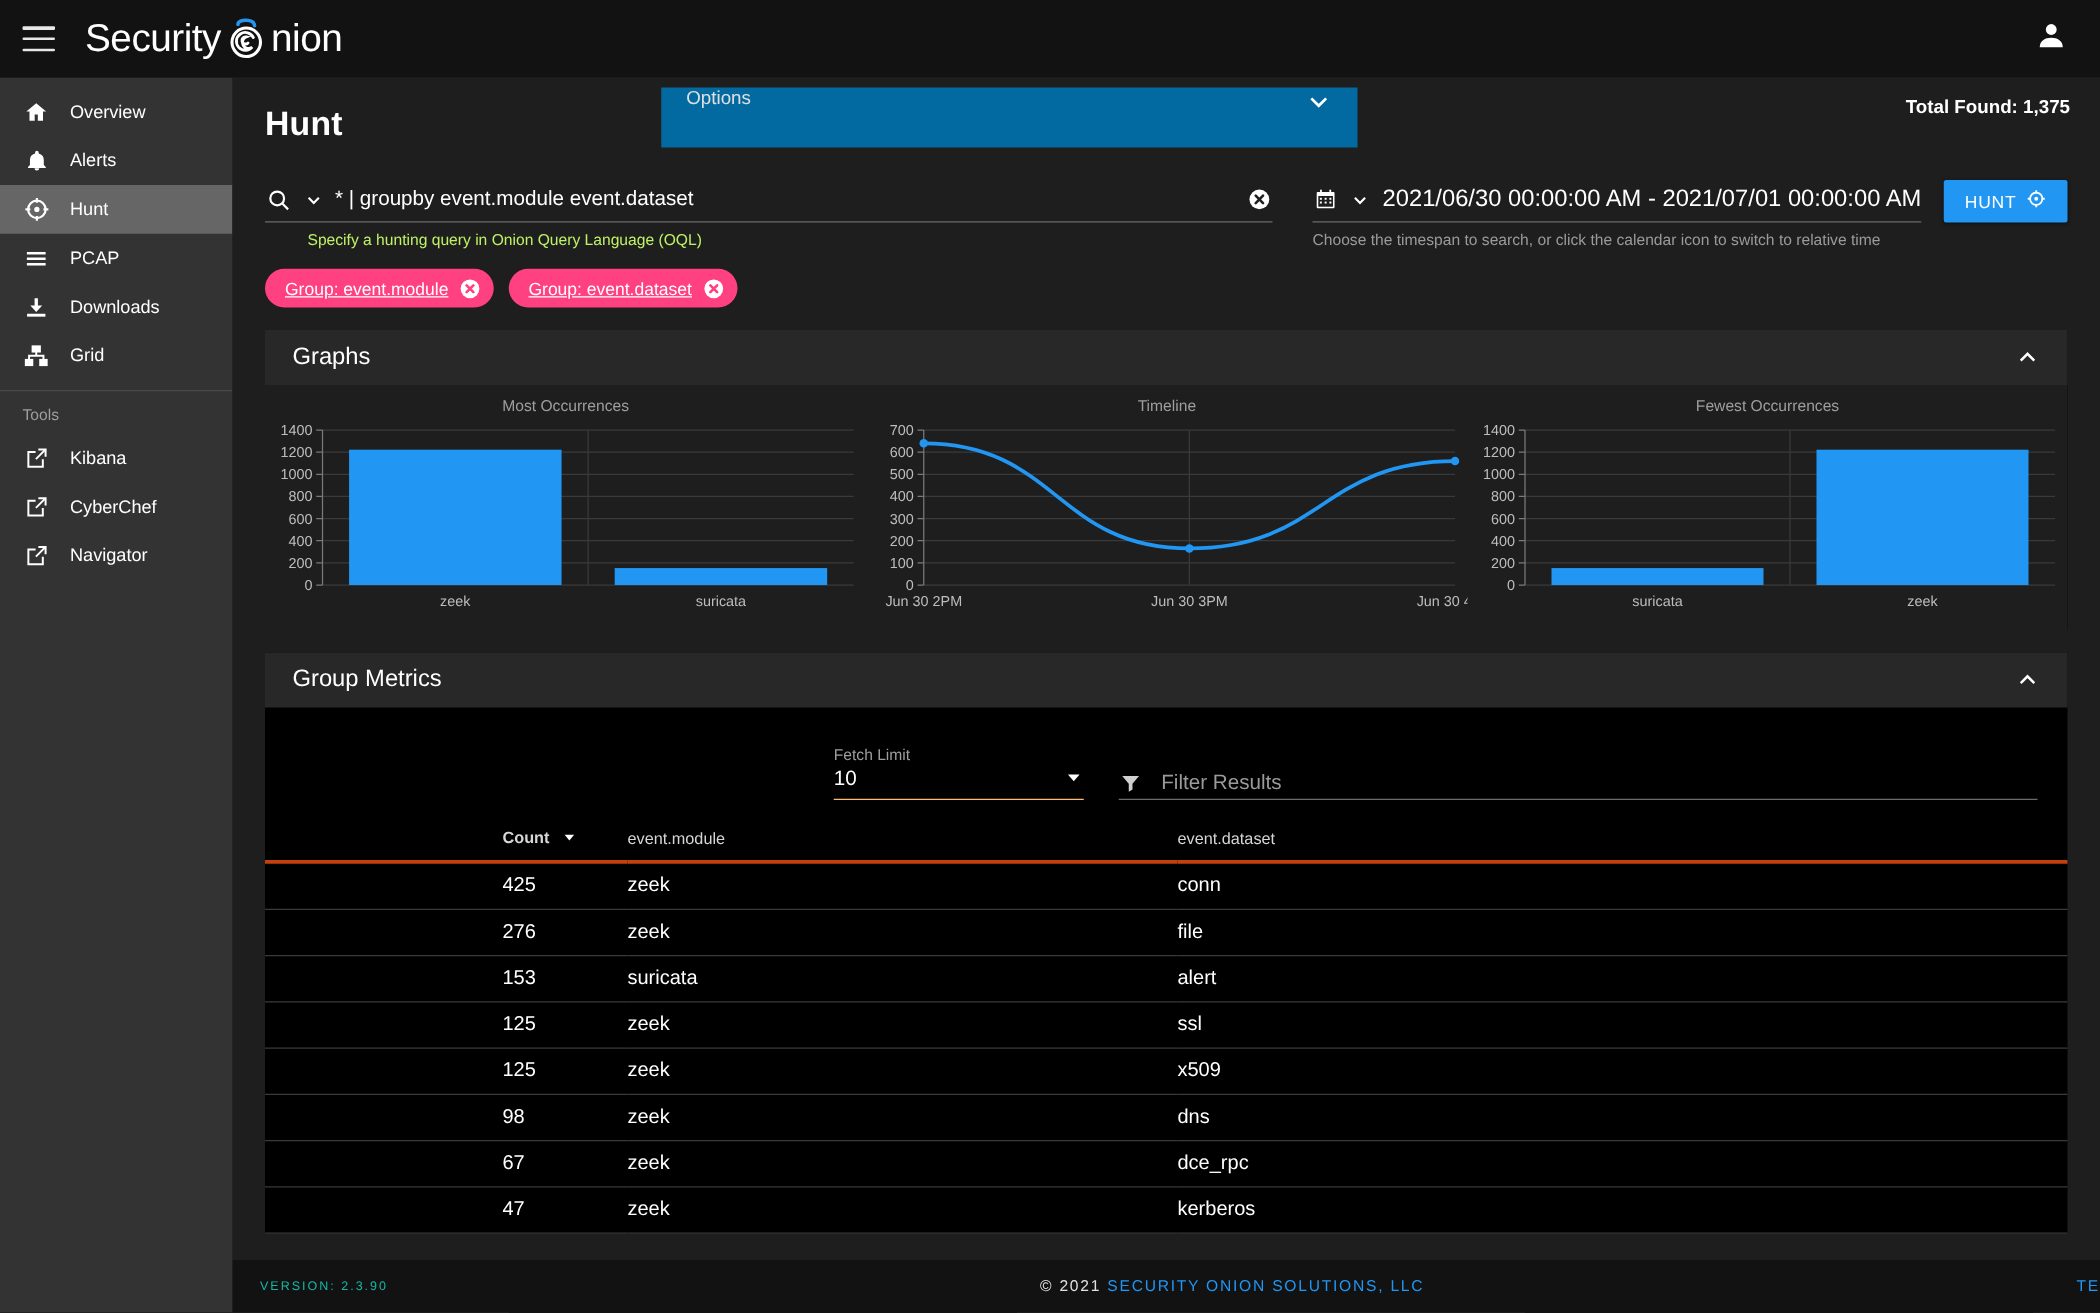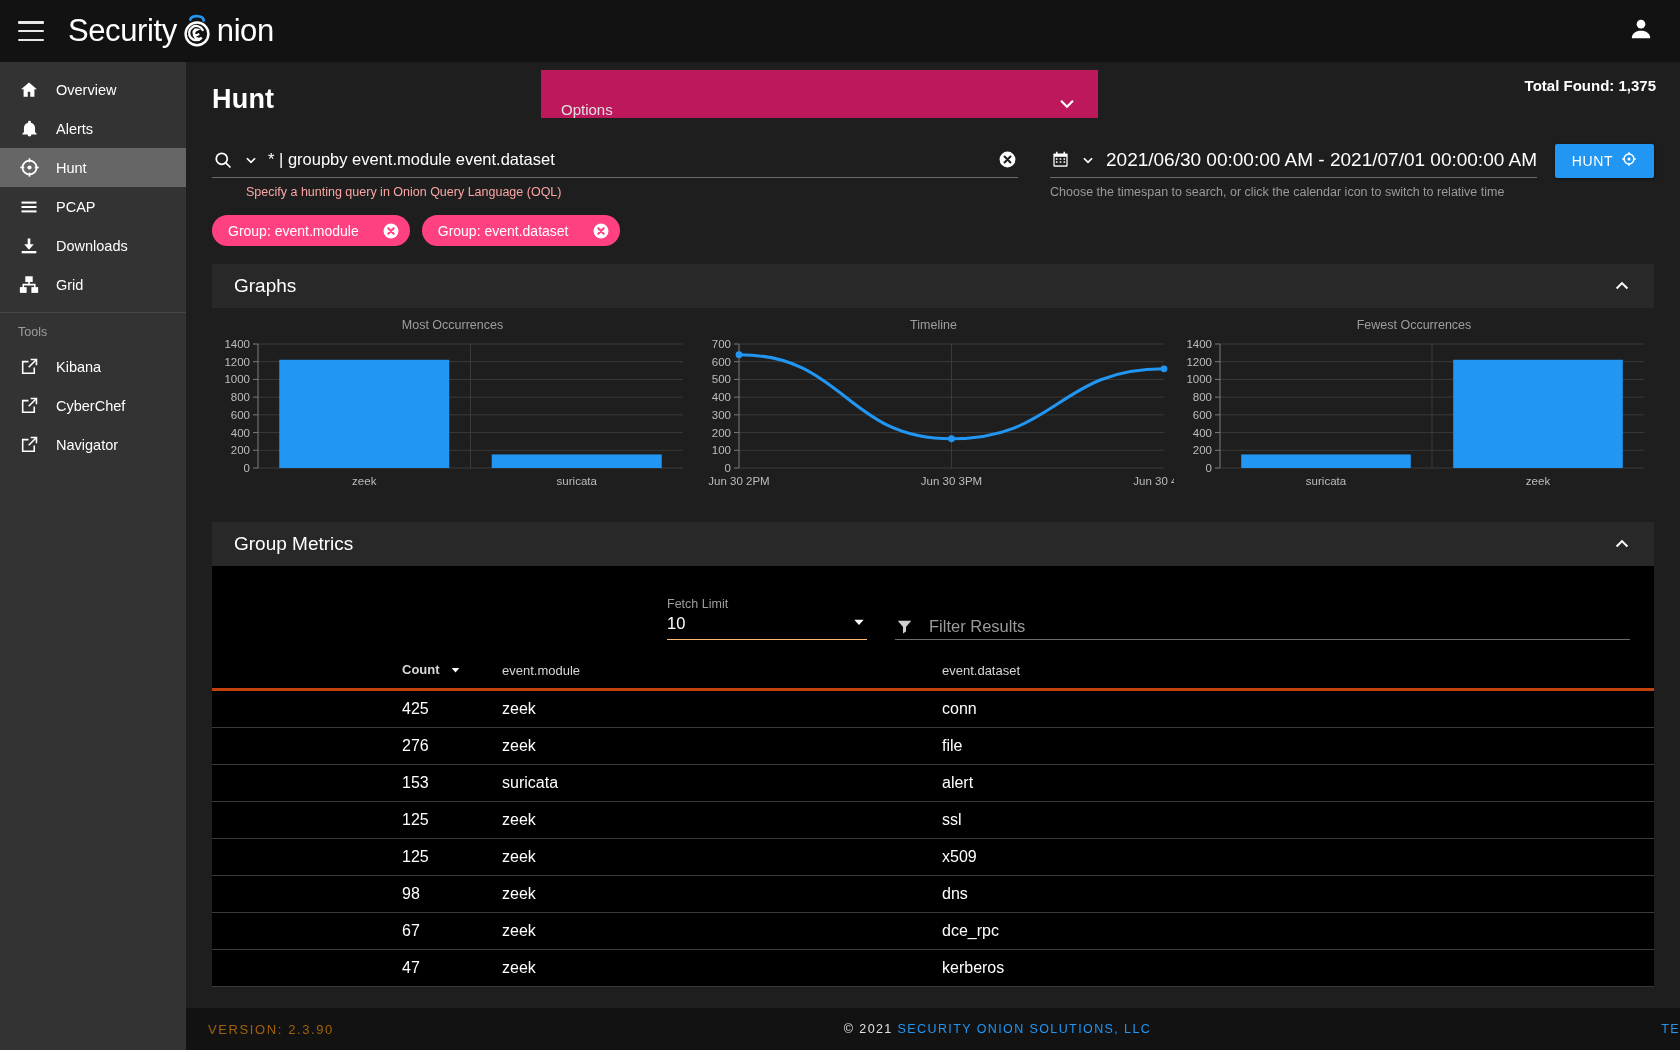--- a/index.html
+++ b/index.html
@@ -44,61 +44,62 @@
   .nav-label { font-size: 14.5px; color: #ffffff; }
   .nav-divider { height: 1px; background: #484848; margin: 8px 0 0 0; }
   .nav-section { font-size: 12.5px; color: #9e9e9e; padding: 12px 0 8px 18px; }
 
   
   .content { flex: 1 1 auto; background: #1e1e1e; position: relative; overflow: hidden; }
 
   .page-head { display: flex; align-items: flex-start; padding: 14px 26px 0 26px; position: relative; height: 74px;}
   .page-title { font-size: 27px; font-weight: bold; color: #fff; letter-spacing: 0.2px; margin-top: 8px;}
   .options-box {
-    position: absolute; left: 355px; top: 8px; width: 557px; height: 48px;
-    background: #be185d; display: flex; align-items: flex-end;
+    position: absolute; left: 343px; top: 8px; width: 557px; height: 48px;
+    background: #0369a1; display: flex; align-items: flex-start;
     padding: 0 20px; cursor: pointer;
   }
   .options-label { font-size: 15px; color: #e0e0e0; flex: 1 1 auto; }
   .total-found {
     position: absolute; right: 24px; top: 15px;
     font-size: 15px; font-weight: bold; color: #ffffff;
   }
 
   
   .query-row { display: flex; align-items: flex-start; padding: 0 26px; margin-top: 8px; gap: 0; }
   .query-field { position: relative; flex: 0 0 806px; }
   .qf-inner { display: flex; align-items: center; height: 34px; gap: 10px; border-bottom: 1px solid #6b6b6b; padding-bottom: 2px;}
   .q-search-icon { flex: 0 0 22px; display:flex; align-items:center; justify-content:center;}
   .q-caret { flex: 0 0 14px; display:flex; align-items:center; justify-content:center; cursor:pointer;}
   .q-text { flex: 1 1 auto; font-size: 16.5px; color: #ffffff; white-space: nowrap; overflow: hidden;}
   .q-clear { flex: 0 0 22px; cursor: pointer; display:flex; align-items:center; justify-content:center;}
-  .hint { font-size: 12.5px; color: #fca5a5; margin-top: 7px; padding-left: 34px;}
+  .hint { font-size: 12.5px; color: #bef264; margin-top: 7px; padding-left: 34px;}
 
   .date-field { position: relative; flex: 0 0 484px; margin-left: 32px;}
   .df-inner { display: flex; align-items: center; height: 34px; gap: 11px; border-bottom: 1px solid #6b6b6b; padding-bottom: 2px;}
   .d-cal { flex: 0 0 20px; display:flex; align-items:center; justify-content:center; cursor: pointer;}
   .d-caret { flex: 0 0 14px; display:flex; align-items:center; justify-content:center; cursor:pointer;}
   .d-text { flex: 1 1 auto; font-size: 19px; color: #ffffff; white-space: nowrap; }
   .hint2 { font-size: 12.5px; color: #9a9a9a; margin-top: 7px; }
 
   .hunt-btn {
     flex: 0 0 99px; margin-left: 18px; height: 34px; background: #2196f3;
     display: flex; align-items: center; justify-content: center; gap: 8px;
     cursor: pointer; border-radius: 2px;
     box-shadow: 0 1px 3px rgba(0,0,0,0.5);
   }
   .hunt-btn-text { font-size: 14px; color: #ffffff; letter-spacing: 0.6px; font-weight: 500;}
 
   
   .chips { display: flex; gap: 12px; padding: 0 26px; margin-top: 16px; }
   .chip {
     height: 31px; background: #ff4081; border-radius: 16px;
-    display: flex; align-items: center; gap: 23px; padding: 0 10px 0 16px;
+    display: flex; align-items: center; gap: 8px; padding: 0 10px 0 16px;
     cursor: pointer;
+    text-decoration: underline;
   }
   .chip-label { font-size: 14px; color: #ffffff; white-space: nowrap;}
   .chip-x { width: 18px; height: 18px; flex:0 0 18px; display:flex; align-items:center; justify-content:center; cursor:pointer;}
 
   
   .panel { margin: 18px 26px 0 26px; background: #000000; }
   .panel-head {
     height: 44px; background: #282828; display: flex; align-items: center;
     padding: 0 22px; cursor: pointer;
   }
@@ -138,21 +139,21 @@
   .c-mod { width: 440px; }
   .c-ds { }
   .sort-caret { display:inline-block; margin-left: 6px; vertical-align: middle;}
 
   
   .footer {
     position: absolute; left: 0; bottom: 0; width: 1680px; height: 42px;
     background: #121212; display: flex; align-items: center; padding: 0 22px;
     z-index: 5;
   }
-  .f-version { font-size: 13px; color: #a16207; letter-spacing: 1.6px; flex: 0 0 auto;}
+  .f-version { font-size: 10px; color: #14b8a6; letter-spacing: 1.6px; flex: 0 0 auto;}
   .f-center { flex: 1 1 auto; text-align: center; font-size: 12.5px; color: #e0e0e0; letter-spacing: 1.4px;}
   .f-center .cc { color: #2196f3; }
   .f-terms { font-size: 12.5px; color: #2196f3; letter-spacing: 1.4px; cursor: pointer; flex: 0 0 auto;}
   .scroll-area { position: absolute; inset: 0 0 42px 0; overflow: hidden; }
 </style>
 </head>
 <body>
 
 <div class="app">
 

